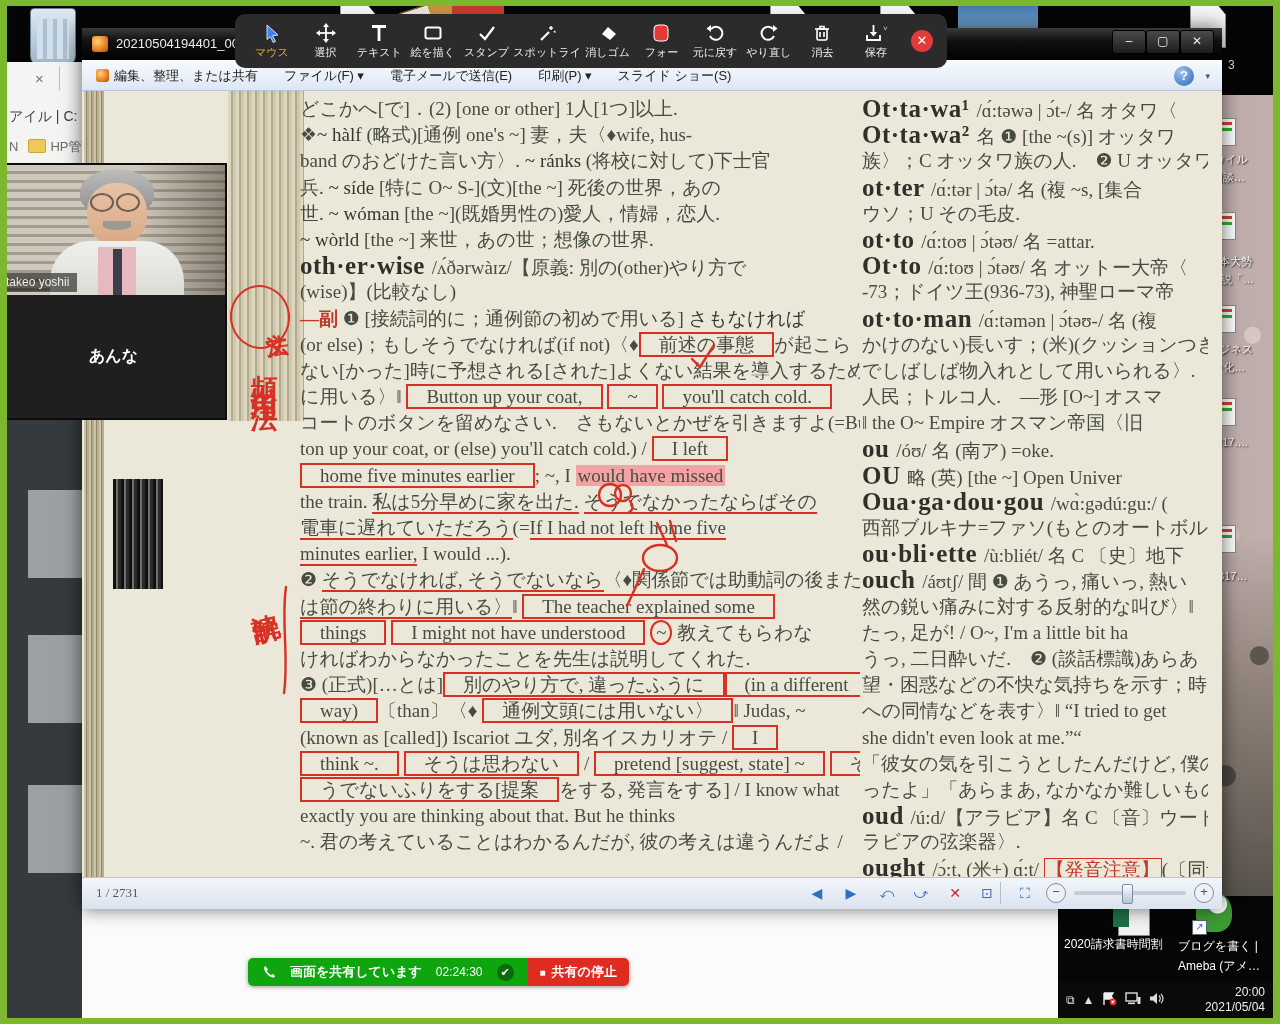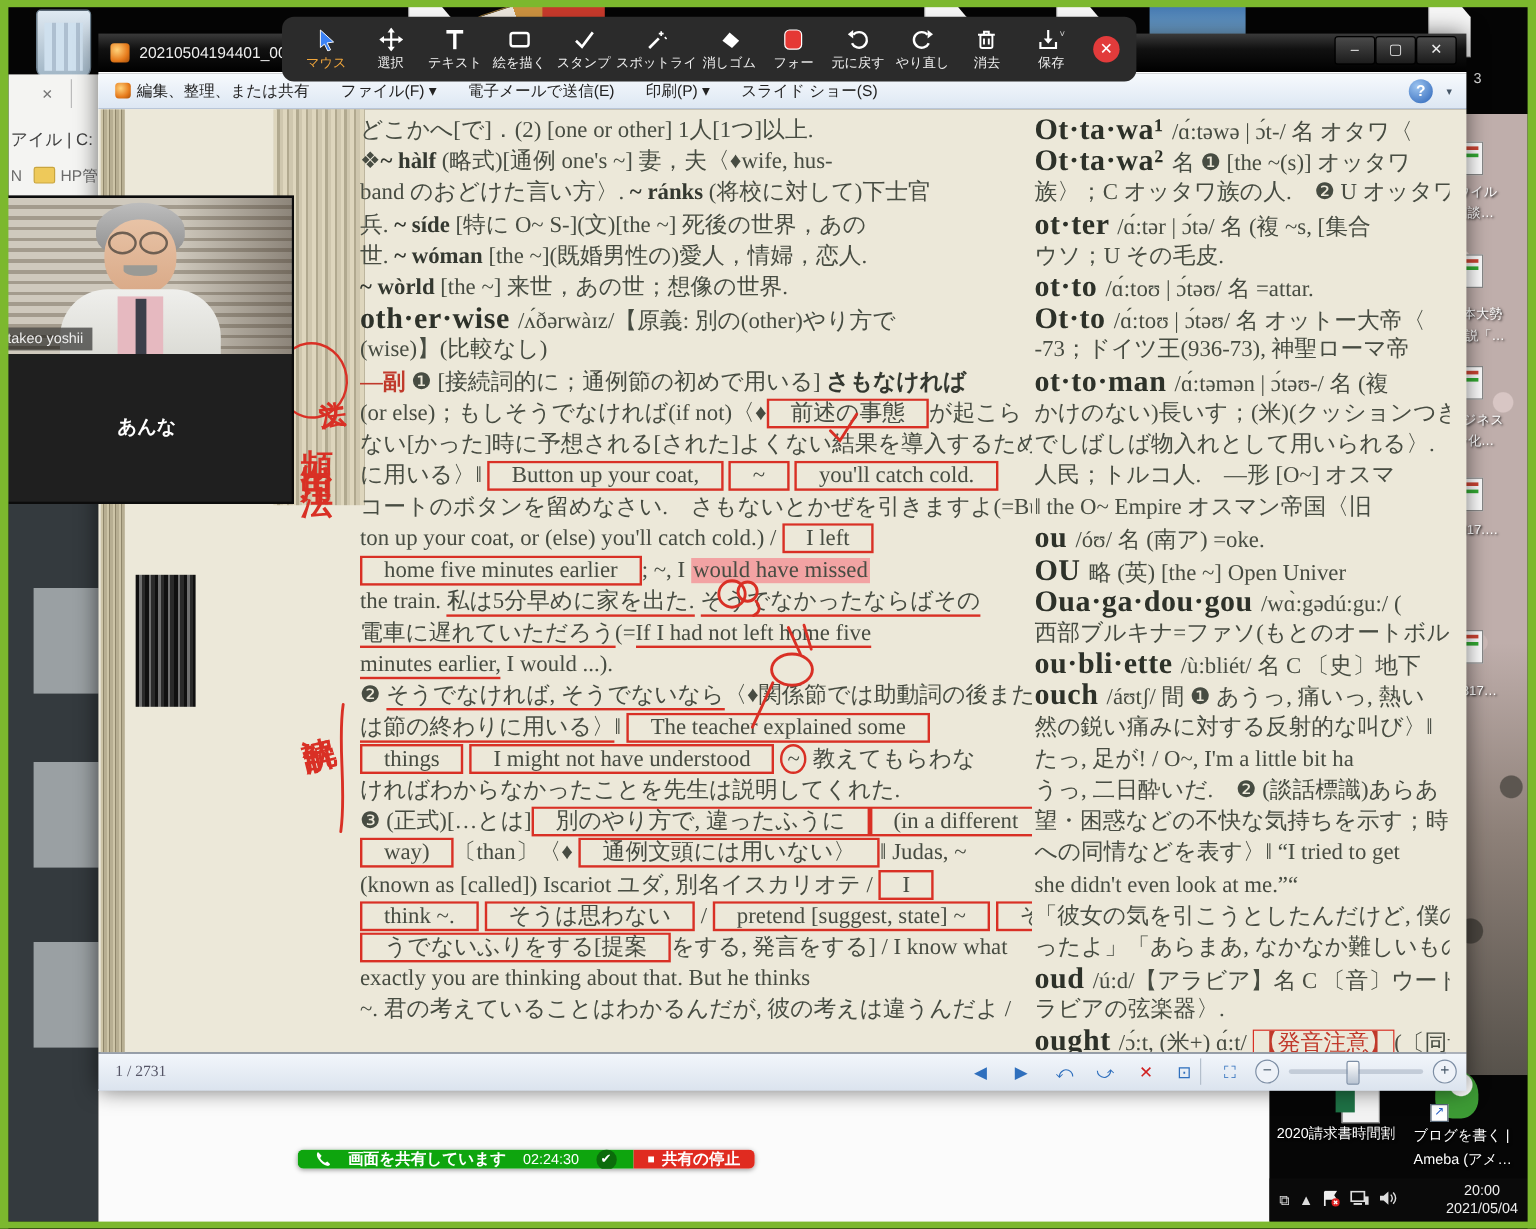--- a/index.html
+++ b/index.html
@@ -76,21 +76,21 @@
       background:repeating-linear-gradient(90deg,#cdc4a7 0 2px,#8f866b 2px 3px,#b7ae92 3px 5px);}
   #book-edge-patch{position:absolute;left:146px;top:0;width:76px;height:330px;
       background:repeating-linear-gradient(90deg,#ded6bd 0 3px,#b1a98f 3px 5px,#cfc7ae 5px 8px);}
   #barcode{position:absolute;left:31px;top:388px;width:50px;height:110px;
       background:repeating-linear-gradient(90deg,#101010 0 3px,#6f6f6f 3px 5px,#2a2a2a 5px 8px);}
   .dict-col{position:absolute;top:5px;font-family:"Liberation Serif","DejaVu Serif",serif;color:#474c42;}
   #col-left{left:218px;width:560px;}
   #col-right{left:780px;width:346px;overflow:hidden;}
   .dline{height:26.2px;line-height:26.2px;white-space:nowrap;font-size:19px;overflow:hidden;}
   .seg{display:inline;}
-  .sb{font-weight:bold;color:#343830;}
+  .sb{font-weight:normal;color:#343830;}
   .shw{font-weight:bold;font-size:25px;color:#2d3129;letter-spacing:.5px;}
   .sbox{border:2px solid #d93025;padding:0 18px;}
   .shl{background:#f2a3a3;padding:0 2px;}
   .sru{border-bottom:2.5px solid #d93025;}
   .slr{color:#c0392b;font-weight:bold;}
   .scirc{border:2px solid #d93025;border-radius:50%;padding:0 4px;}
   .srt{color:#c0392b;border:1.5px solid #d93025;padding:0 1px;}
   
   .margin-note{position:absolute;color:#d93025;writing-mode:vertical-rl;text-orientation:upright;
       font-weight:bold;z-index:3;}
@@ -117,21 +117,21 @@
   #anno-toolbar{position:absolute;left:235px;top:14px;width:712px;height:54px;background:#2b2b2b;
       border-radius:10px;z-index:40;display:flex;align-items:center;padding:0 10px;box-sizing:border-box;}
   .tool{flex:1;display:flex;flex-direction:column;align-items:center;gap:2px;color:#f0f0f0;font-size:11px;white-space:nowrap;}
   .tool.active{color:#f0a63c;}
   .tool svg{display:block;}
   #tool-close{flex:0 0 30px;margin-left:4px;}
   #close-circle{width:22px;height:22px;border-radius:50%;background:#e23b3b;color:#fff;text-align:center;
       line-height:21px;font-size:13px;font-weight:bold;}
 
   
-  #webcam{position:absolute;left:0px;top:163px;width:245px;height:257px;background:#181818;
+  #webcam{position:absolute;left:0px;top:163px;width:227px;height:257px;background:#181818;
       border:2px solid #0c0c0c;box-sizing:border-box;z-index:45;}
   #video{position:absolute;left:0;top:0;width:100%;height:130px;overflow:hidden;
       background:repeating-linear-gradient(180deg,#cfc9bd 0 6px,#a39b8d 6px 9px);}
   #video-shade{position:absolute;right:0;top:0;width:40%;height:100%;background:linear-gradient(90deg,transparent,rgba(60,50,40,.45));}
   #hair{position:absolute;left:78px;top:4px;width:74px;height:46px;border-radius:50% 50% 40% 40%;
       background:linear-gradient(180deg,#bdbdbd,#8d8d8d);}
   #face{position:absolute;left:85px;top:18px;width:60px;height:62px;border-radius:46%;
       background:linear-gradient(180deg,#e8c3a6,#d9a987);}
   .lens{position:absolute;top:28px;width:20px;height:15px;border:2px solid #6e5f52;border-radius:50%;}
   #lens-l{left:88px;} #lens-r{left:114px;}
@@ -139,21 +139,21 @@
   #coat{position:absolute;left:48px;top:76px;width:134px;height:54px;border-radius:40px 40px 0 0;
       background:linear-gradient(180deg,#efefec,#dcdcd6);}
   #shirt{position:absolute;left:96px;top:82px;width:38px;height:48px;background:#e6b9c0;}
   #tie{position:absolute;left:111px;top:84px;width:9px;height:46px;background:#3c3f4a;}
   #speaker-label{position:absolute;left:0;top:108px;background:rgba(0,0,0,.55);color:#eee;
       font-size:12px;padding:2px 8px 3px 4px;}
   #participant{position:absolute;left:0;top:130px;width:100%;height:123px;background:#1f1f1f;
       display:flex;align-items:center;justify-content:center;color:#fff;font-size:16px;font-weight:bold;}
 
   
-  #share-bar{position:absolute;left:248px;top:958px;height:16px;display:flex;z-index:50;
+  #share-bar{position:absolute;left:248px;top:958px;height:28px;display:flex;z-index:50;
       border-radius:5px;overflow:hidden;box-shadow:0 1px 4px rgba(0,0,0,.4);}
   #share-green{background:#0ea50e;color:#fff;display:flex;align-items:center;gap:14px;padding:0 14px;font-size:13px;font-weight:bold;}
   #share-timer{font-weight:normal;font-size:12px;}
   #share-shield{width:17px;height:17px;border-radius:50%;background:#0b6c0b;color:#fff;font-size:11px;
       text-align:center;line-height:17px;font-weight:bold;}
   #share-stop{background:#e02b20;color:#fff;display:flex;align-items:center;gap:6px;padding:0 12px;
       font-size:13px;font-weight:bold;}
   #stop-square{font-size:10px;}
 
   
@@ -161,21 +161,21 @@
   #desk-br{position:absolute;left:1058px;top:896px;width:215px;height:122px;background:#060606;}
   #excel-icon{position:absolute;left:60px;top:2px;width:30px;height:36px;background:#f2f2f2;border:1px solid #888;}
   #excel-icon:after{content:"";position:absolute;left:-6px;top:6px;width:16px;height:22px;background:#1e7145;}
   #ameba-icon{position:absolute;left:138px;top:-4px;width:36px;height:40px;border-radius:50% 50% 40% 40%;
       background:radial-gradient(circle at 60% 30%,#fff 0 9px,#3d9b35 10px);}
   #ameba-arrow{position:absolute;left:134px;top:24px;width:13px;height:13px;background:#fff;border:1px solid #567;
       color:#2a62c8;font-size:10px;line-height:12px;text-align:center;}
   .br-label{position:absolute;color:#fff;font-size:12px;text-shadow:1px 1px 2px #000;white-space:nowrap;}
   #taskbar{position:absolute;left:0;top:86px;width:215px;height:36px;background:#0a0a0a;display:flex;align-items:center;}
   .tray-ico{color:#ddd;margin-left:8px;font-size:12px;}
-  #tray-clock{margin-left:auto;margin-right:8px;color:#eee;font-size:12px;text-align:center;line-height:15px;}
+  #tray-clock{margin-left:auto;margin-right:8px;color:#eee;font-size:12px;text-align:right;line-height:15px;}
 </style>
 </head>
 <body>
 
 <div id="stage">
 
   <div id="recycle-bin"></div>
   <div id="eraser-icon-desktop"></div>
   <div id="red-app-icon"></div>
   <div id="blue-tool-icon"></div>

